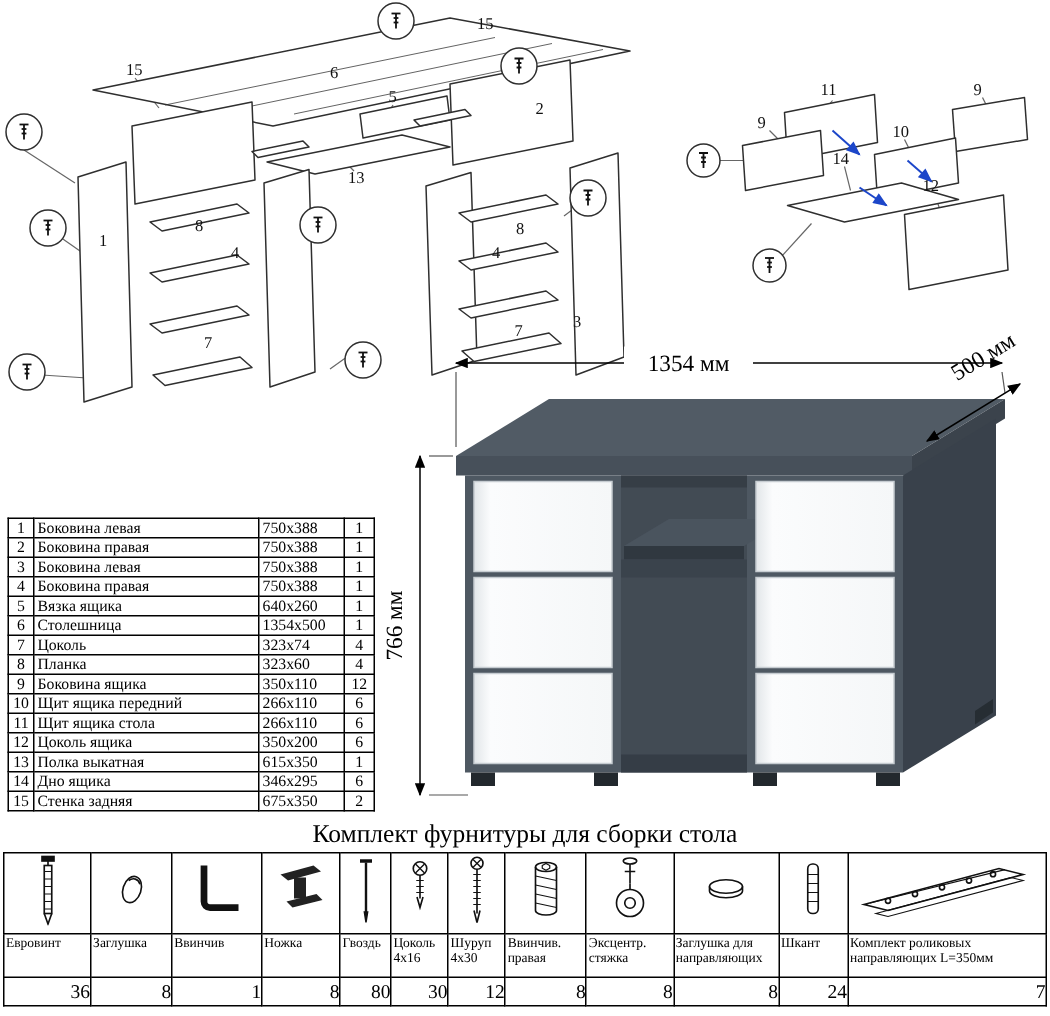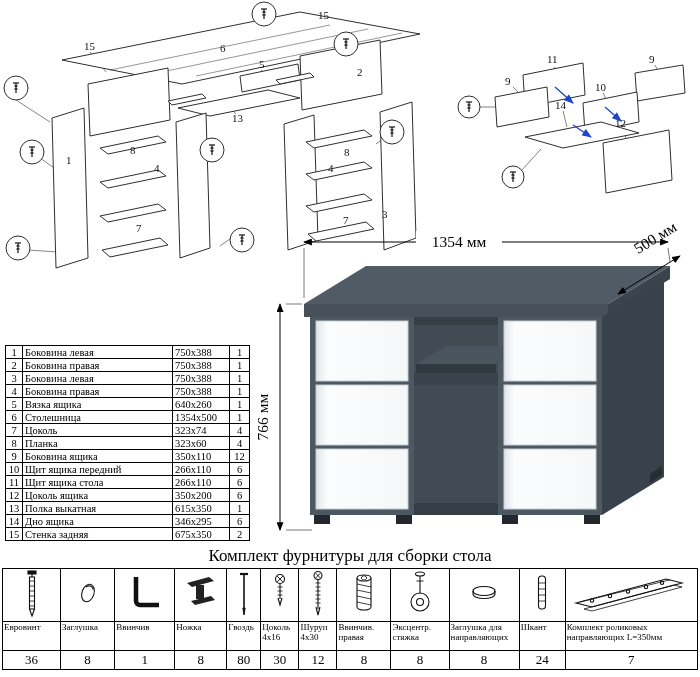--- a/index.html
+++ b/index.html
@@ -12,21 +12,21 @@
   
   #parts table { border-collapse:collapse; table-layout:fixed; }
   #parts td { border:1px solid #000; font-size:10.5px; height:13px; padding:0 2px; white-space:nowrap; overflow:hidden; }
   #parts td.c { text-align:center; padding:0 1px; }
 
   
   #hw table { border-collapse:collapse; table-layout:fixed; width:696px; }
   #hw td { border:1px solid #000; overflow:hidden; }
   #hw tr.icons td { height:52px; text-align:center; vertical-align:middle; }
   #hw tr.names td { font-size:9px; line-height:9.5px; height:29px; vertical-align:top; padding:1px 1px; }
-  #hw tr.qtys td { font-size:13px; text-align:center; height:19px; }
+  #hw tr.qtys td { font-size:13px; text-align:right; height:19px; }
 
   #hw-title { left:0; top:546px; width:700px; text-align:center; font-size:17px; }
 </style>
 </head>
 <body>
 
 <svg class="abs" style="left:0;top:0" width="455" height="318" viewBox="0 0 455 318">
   <defs>
     <g id="scrw" stroke="#111" stroke-width="1.2" fill="none">
       <line x1="0" y1="-5" x2="0" y2="5"></line>

